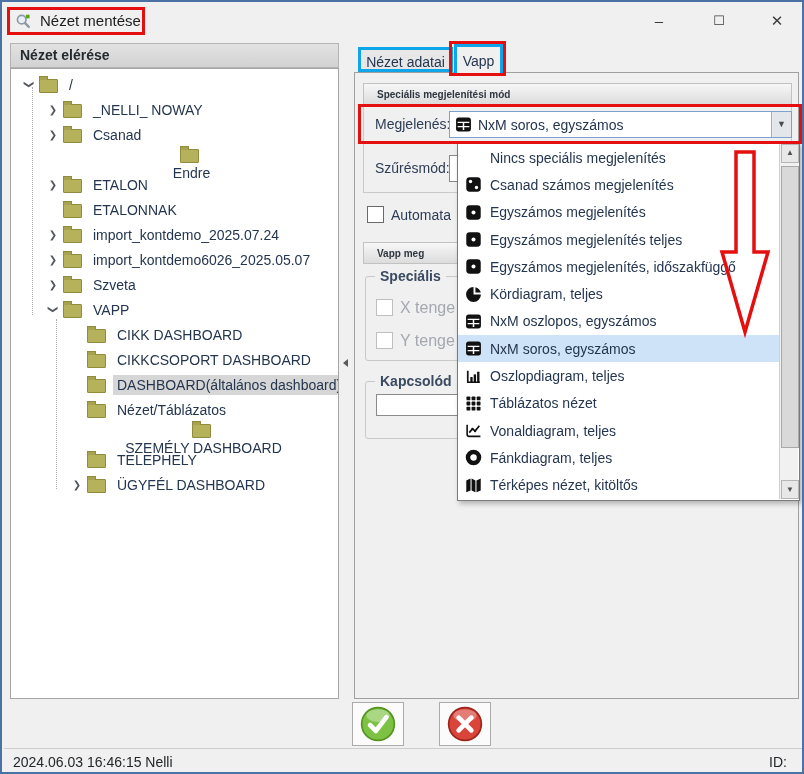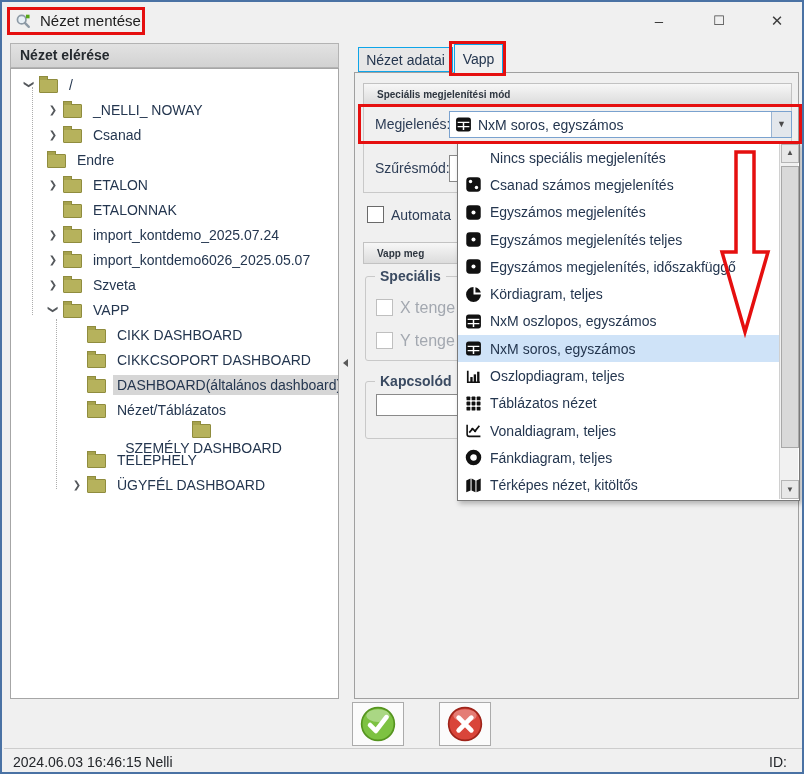--- a/index.html
+++ b/index.html
@@ -19,21 +19,21 @@
   .chev{display:inline-block;width:16px;font-size:10px;color:#54585c;text-align:center;flex:none;}
   .chev.expanded{transform:rotate(90deg);}
   .folder{position:relative;width:17px;height:12px;background:#b6b25c;border:1px solid #8f8c3e;border-radius:1px;margin:2px 7px 0 2px;flex:none;}
   .folder::before{content:"";position:absolute;left:-1px;top:-4px;width:7px;height:3px;background:#a6a24d;border:1px solid #8f8c3e;border-bottom:none;}
   .tlabel{font-size:14px;color:#24364f;padding:2px 4px;}
   .tlabel.tsel{background:#d6d6d6;flex:1;margin-right:3px;}
   .guide{position:absolute;border-left:1px dotted #adadad;width:0;z-index:1;}
   
   .split-arrow{left:341px;top:357px;width:0;height:0;border-top:4px solid transparent;border-bottom:4px solid transparent;border-right:5px solid #5a5a5a;}
   
-  .tab{border:1px solid #0ea5e9;font-size:14px;color:#24364f;text-align:center;}
+  .tab{border:3px solid #0ea5e9;font-size:14px;color:#24364f;text-align:center;}
   .tab-inactive{left:356px;top:45px;width:95px;height:25px;background:#e7e7e7;line-height:24px;}
   .tab-active{left:452px;top:42px;width:49px;height:29px;background:#f0f0f0;border-bottom:none;line-height:28px;z-index:3;}
   .content{left:352px;top:70px;width:445px;height:627px;border:1px solid #a0a0a0;background:#f0f0f0;z-index:1;}
   .grp-hdr{background:linear-gradient(#f7f7f7,#dcdcdc);border:1px solid #c2c2c2;font-weight:bold;font-size:10px;color:#2e3640;line-height:21px;padding-left:13px;}
   .flabel{font-size:14px;color:#2c3c55;white-space:nowrap;}
   .combo{background:#fff;border:1px solid #7aa2cf;display:flex;align-items:center;}
   .combo .cicon{width:17px;height:17px;margin:0 6px 0 5px;flex:none;}
   .combo .cval{font-size:14px;color:#24364f;flex:1;white-space:nowrap;overflow:hidden;}
   .combo .cbtn{width:19px;height:100%;background:#e3e7ec;border-left:1px solid #9ab4d2;color:#4a4a4a;font-size:9px;text-align:center;line-height:25px;flex:none;}
   .cb{display:inline-block;width:15px;height:15px;background:#fff;border:1px solid #6a6a6a;vertical-align:-3px;margin-right:7px;}
@@ -89,21 +89,21 @@
         <div class="tree-row" style="padding-left: 34px;">
           <span class="chev">❯</span>
           <span class="folder"></span>
           <span class="tlabel">_NELLI_ NOWAY</span>
         </div>
         <div class="tree-row" style="padding-left: 34px;">
           <span class="chev">❯</span>
           <span class="folder"></span>
           <span class="tlabel">Csanad</span>
         </div>
-        <div class="tree-row" style="padding-left: 18px;">
+        <div class="tree-row" style="padding-left: 34px; flex-direction: column;">
           <span class="chev"></span>
           <span class="folder"></span>
           <span class="tlabel">Endre</span>
         </div>
         <div class="tree-row" style="padding-left: 34px;">
           <span class="chev">❯</span>
           <span class="folder"></span>
           <span class="tlabel">ETALON</span>
         </div>
         <div class="tree-row" style="padding-left: 34px;">

